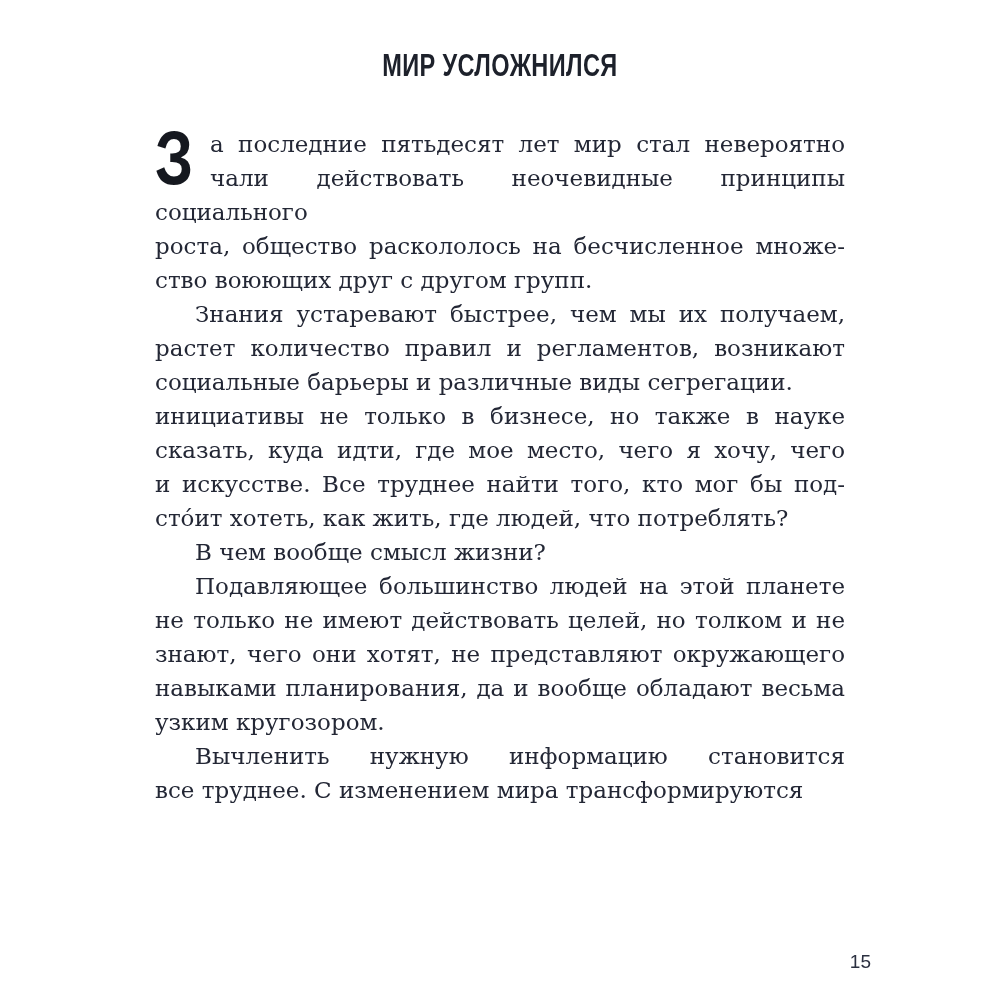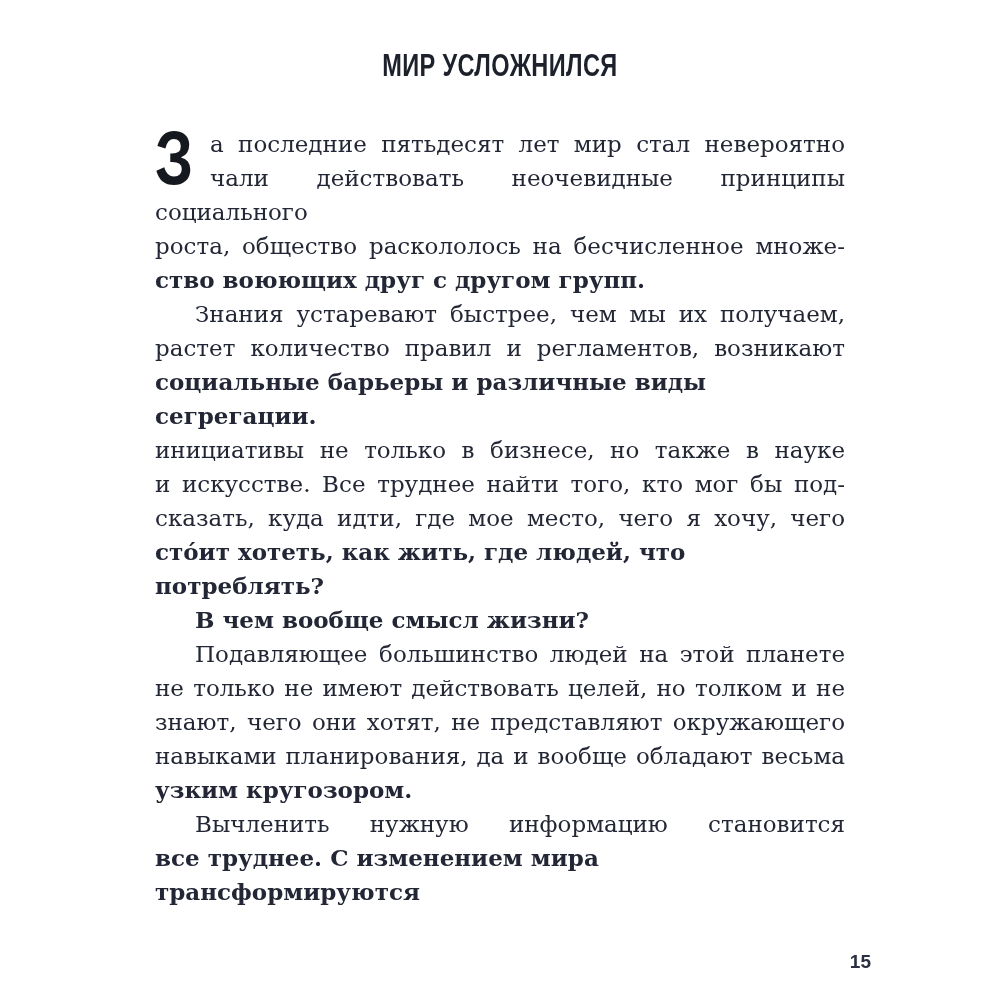--- a/index.html
+++ b/index.html
@@ -48,42 +48,41 @@
   }
   .para { margin: 0; }
   .line {
     text-align: justify;
     text-align-last: justify;
     white-space: normal;
   }
   .line.last {
     text-align: left;
     text-align-last: left;
-    font-weight: bold;
   }
   .line.indent { text-indent: 40px; }
   .dropcap {
     float: left;
     width: 46px;
     height: 62px;
     margin: 2px 9px 0 0;
     font-family: "Liberation Sans", sans-serif;
     font-weight: 700;
     font-size: 76px;
     line-height: 58px;
     color: #15181f;
     transform: scaleX(0.80);
     transform-origin: left top;
   }
   .page-number {
     position: absolute;
     top: 951px;
     right: 107px;
     font-family: "Liberation Sans", sans-serif;
-    font-weight: 700;
+    font-weight: 400;
     font-size: 19px;
     color: #2b3040;
   }
 </style>
 </head>
 <body>
 
 <div class="page">
 
   <div class="title-wrap">
@@ -98,22 +97,22 @@
         <div class="line">роста, общество раскололось на бесчисленное множе-</div>
         <div class="line last">ство воюющих друг с другом групп.</div>
       </div>
       <div class="para">
         <div class="line indent">Знания устаревают быстрее, чем мы их получаем,</div>
         <div class="line">растет количество правил и регламентов, возникают</div>
         <div class="line last">социальные барьеры и различные виды сегрегации.</div>
       </div>
       <div class="para">
         <div class="line">инициативы не только в бизнесе, но также в науке</div>
+        <div class="line">сказать, куда идти, где мое место, чего я хочу, чего</div>
         <div class="line">и искусстве. Все труднее найти того, кто мог бы под-</div>
-        <div class="line">сказать, куда идти, где мое место, чего я хочу, чего</div>
         <div class="line last">сто́ит хотеть, как жить, где людей, что потреблять?</div>
       </div>
       <div class="para">
         <div class="line last indent">В чем вообще смысл жизни?</div>
       </div>
       <div class="para">
         <div class="line indent">Подавляющее большинство людей на этой планете</div>
         <div class="line">не только не имеют действовать целей, но толком и не</div>
         <div class="line">знают, чего они хотят, не представляют окружающего</div>
         <div class="line">навыками планирования, да и вообще обладают весьма</div>

